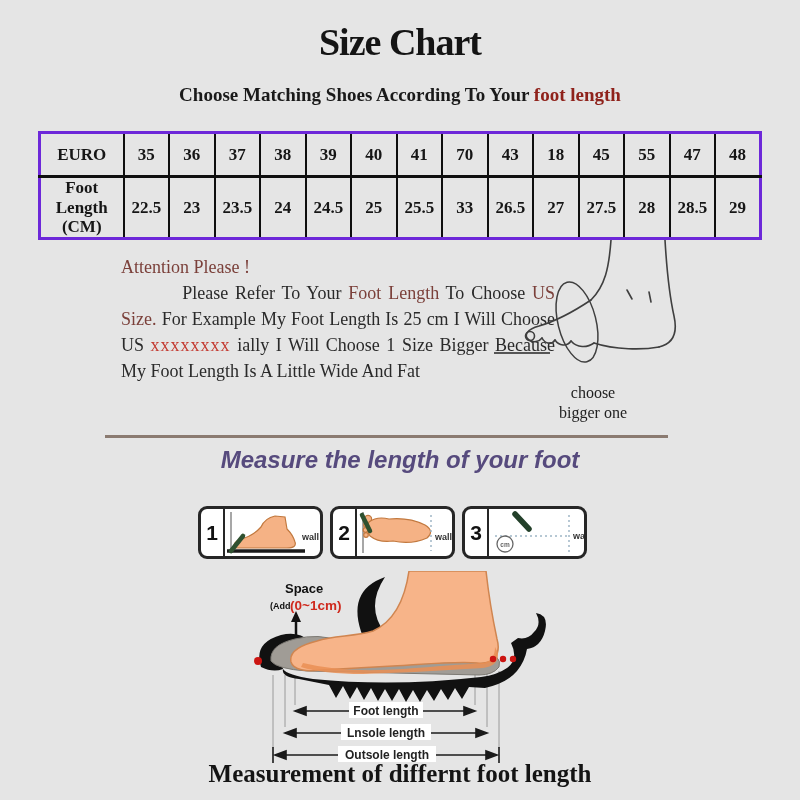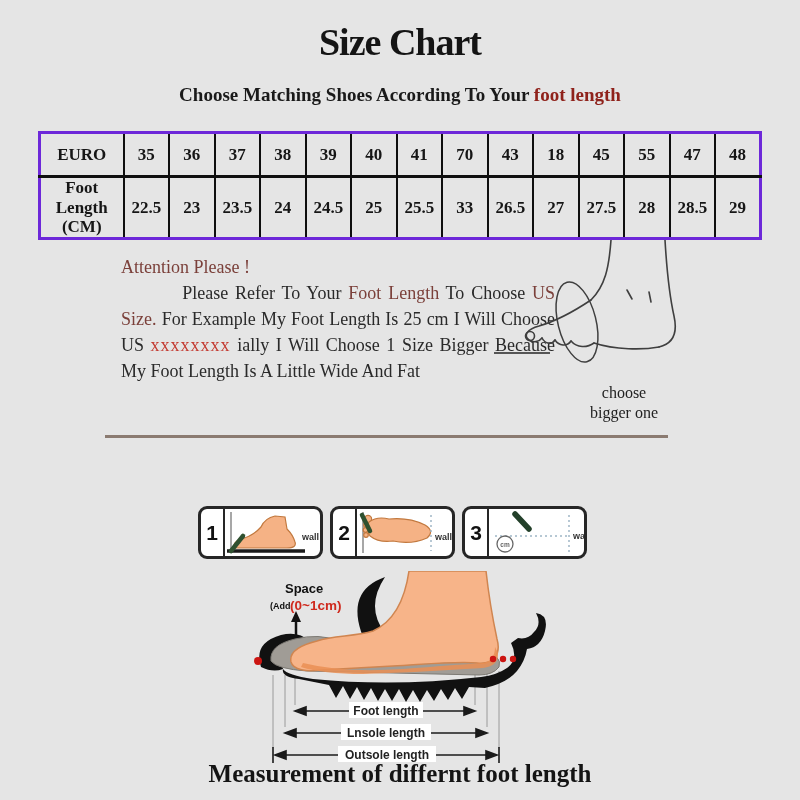--- a/index.html
+++ b/index.html
@@ -25,21 +25,21 @@
   
   .attention{position:absolute;left:121px;top:254px;width:434px;font-size:18px;line-height:26px;}
   .attention .head{color:#7b403a;margin-bottom:0;}
   .attention p{margin:0;text-align:justify;text-indent:3.4em;color:#2a2a2a;}
   .attention .maroon{color:#7b403a;}
   .attention .redx{color:#c43b32;letter-spacing:1px;}
 
   .wide-line{position:absolute;left:494px;top:352px;width:56px;height:2px;background:#555;}
 
   .sketch{position:absolute;left:515px;top:240px;}
-  .choose-bigger{position:absolute;left:556px;top:383px;width:136px;text-align:center;
+  .choose-bigger{position:absolute;left:525px;top:383px;width:136px;text-align:center;
                  font-size:16px;line-height:20px;color:#222;}
 
   .divider{position:absolute;left:105px;top:435px;width:563px;height:3px;background:#8b7b71;}
 
   
   .measure-head{position:absolute;top:446px;left:0;width:800px;text-align:center;
                 font-family:"Liberation Sans",sans-serif;font-style:italic;font-weight:bold;
                 font-size:24px;color:#564a7d;letter-spacing:0px;}
   .steps{position:absolute;left:198px;top:506px;display:flex;gap:7px;}
   .panel{width:125px;height:53px;border:3px solid #262626;border-radius:9px;
@@ -144,20 +144,21 @@
     <ellipse cx="62" cy="82" rx="19" ry="41" transform="rotate(-14 62 82)" fill="none" stroke="#3f3f3f" stroke-width="1.5"></ellipse>
   </svg>
 
   <div class="choose-bigger">
     <div>choose</div>
     <div>bigger one</div>
   </div>
 
   <div class="divider"></div>
 
+  <div class="measure-head">Measure the length of your foot</div>
 
   <div class="steps">
 
     <div class="panel">
       <div class="num">1</div>
       <div class="art">
         <svg width="95" height="47" viewBox="0 0 95 47">
           <line x1="6" y1="3" x2="6" y2="44" stroke="#8a8a8a" stroke-width="1.5"></line>
           <line x1="2" y1="42" x2="80" y2="42" stroke="#1a1a1a" stroke-width="3.5"></line>
           <path d="M 10,39 Q 7,33 16,30 Q 28,27 36,18 Q 40,9 50,7 L 60,8 L 62,20 Q 68,26 70,33 Q 72,39 62,39 Z" fill="#f5b285" stroke="#c2793f" stroke-width="1.2"></path>

